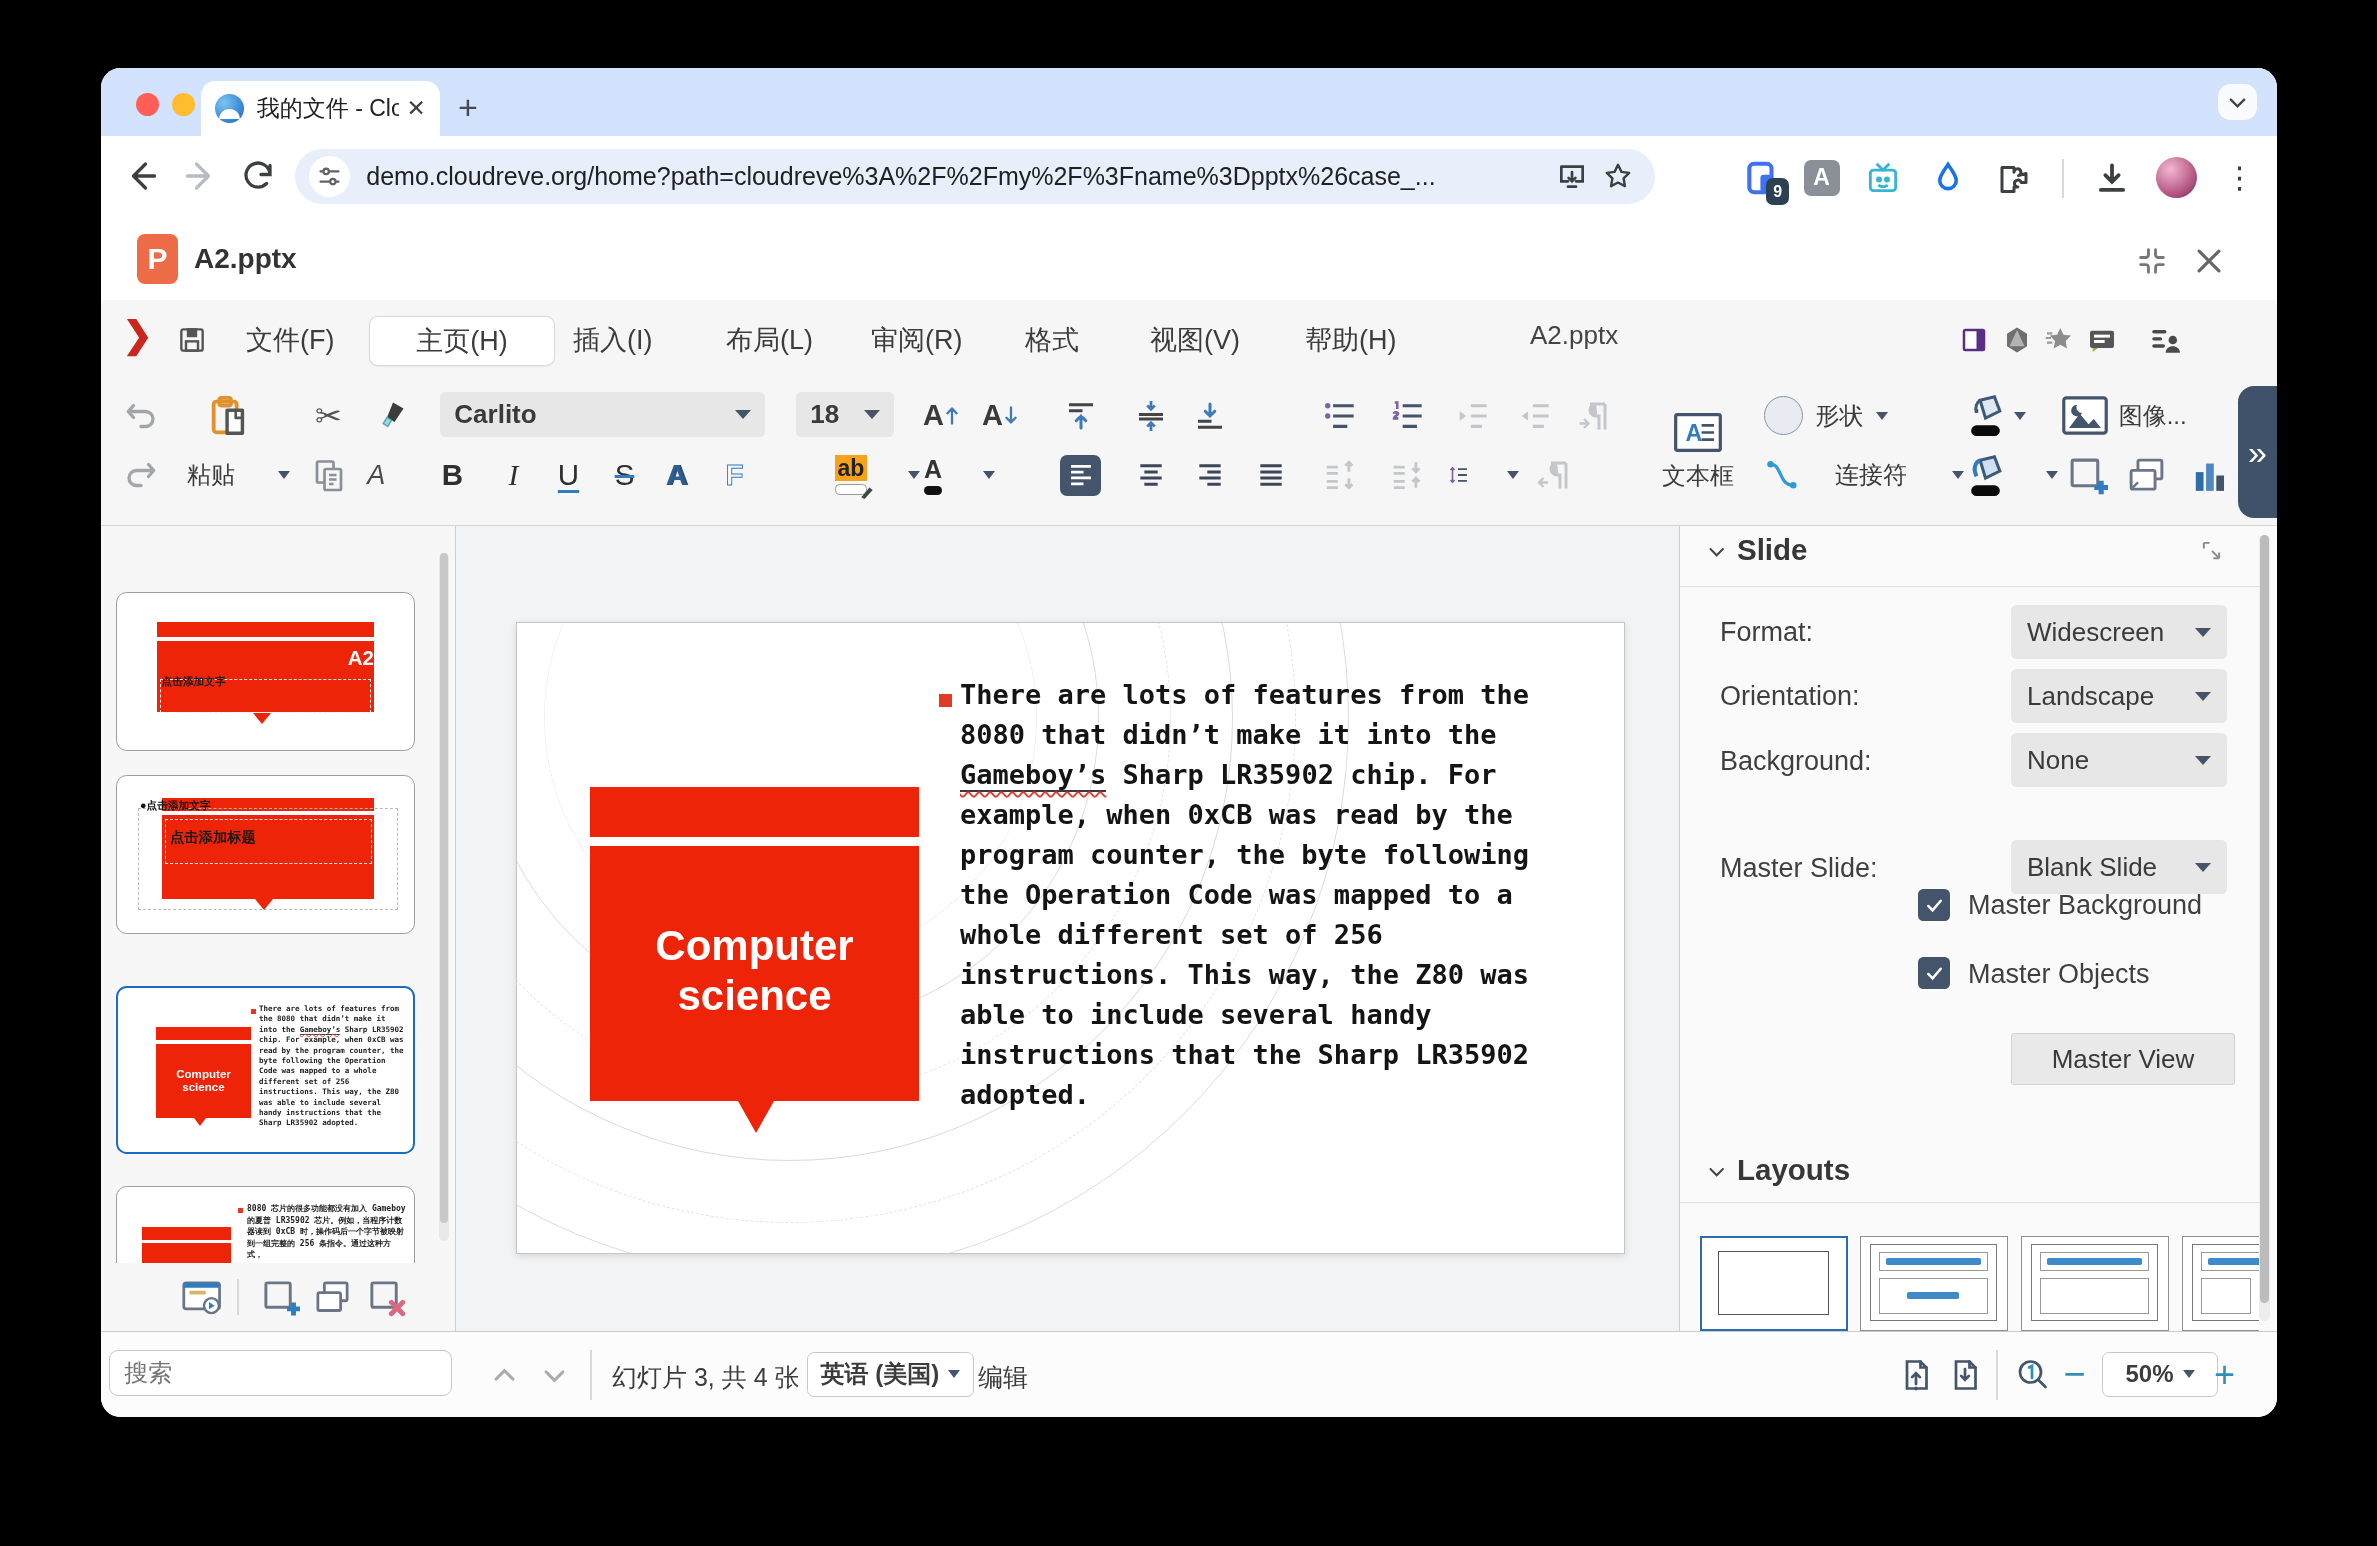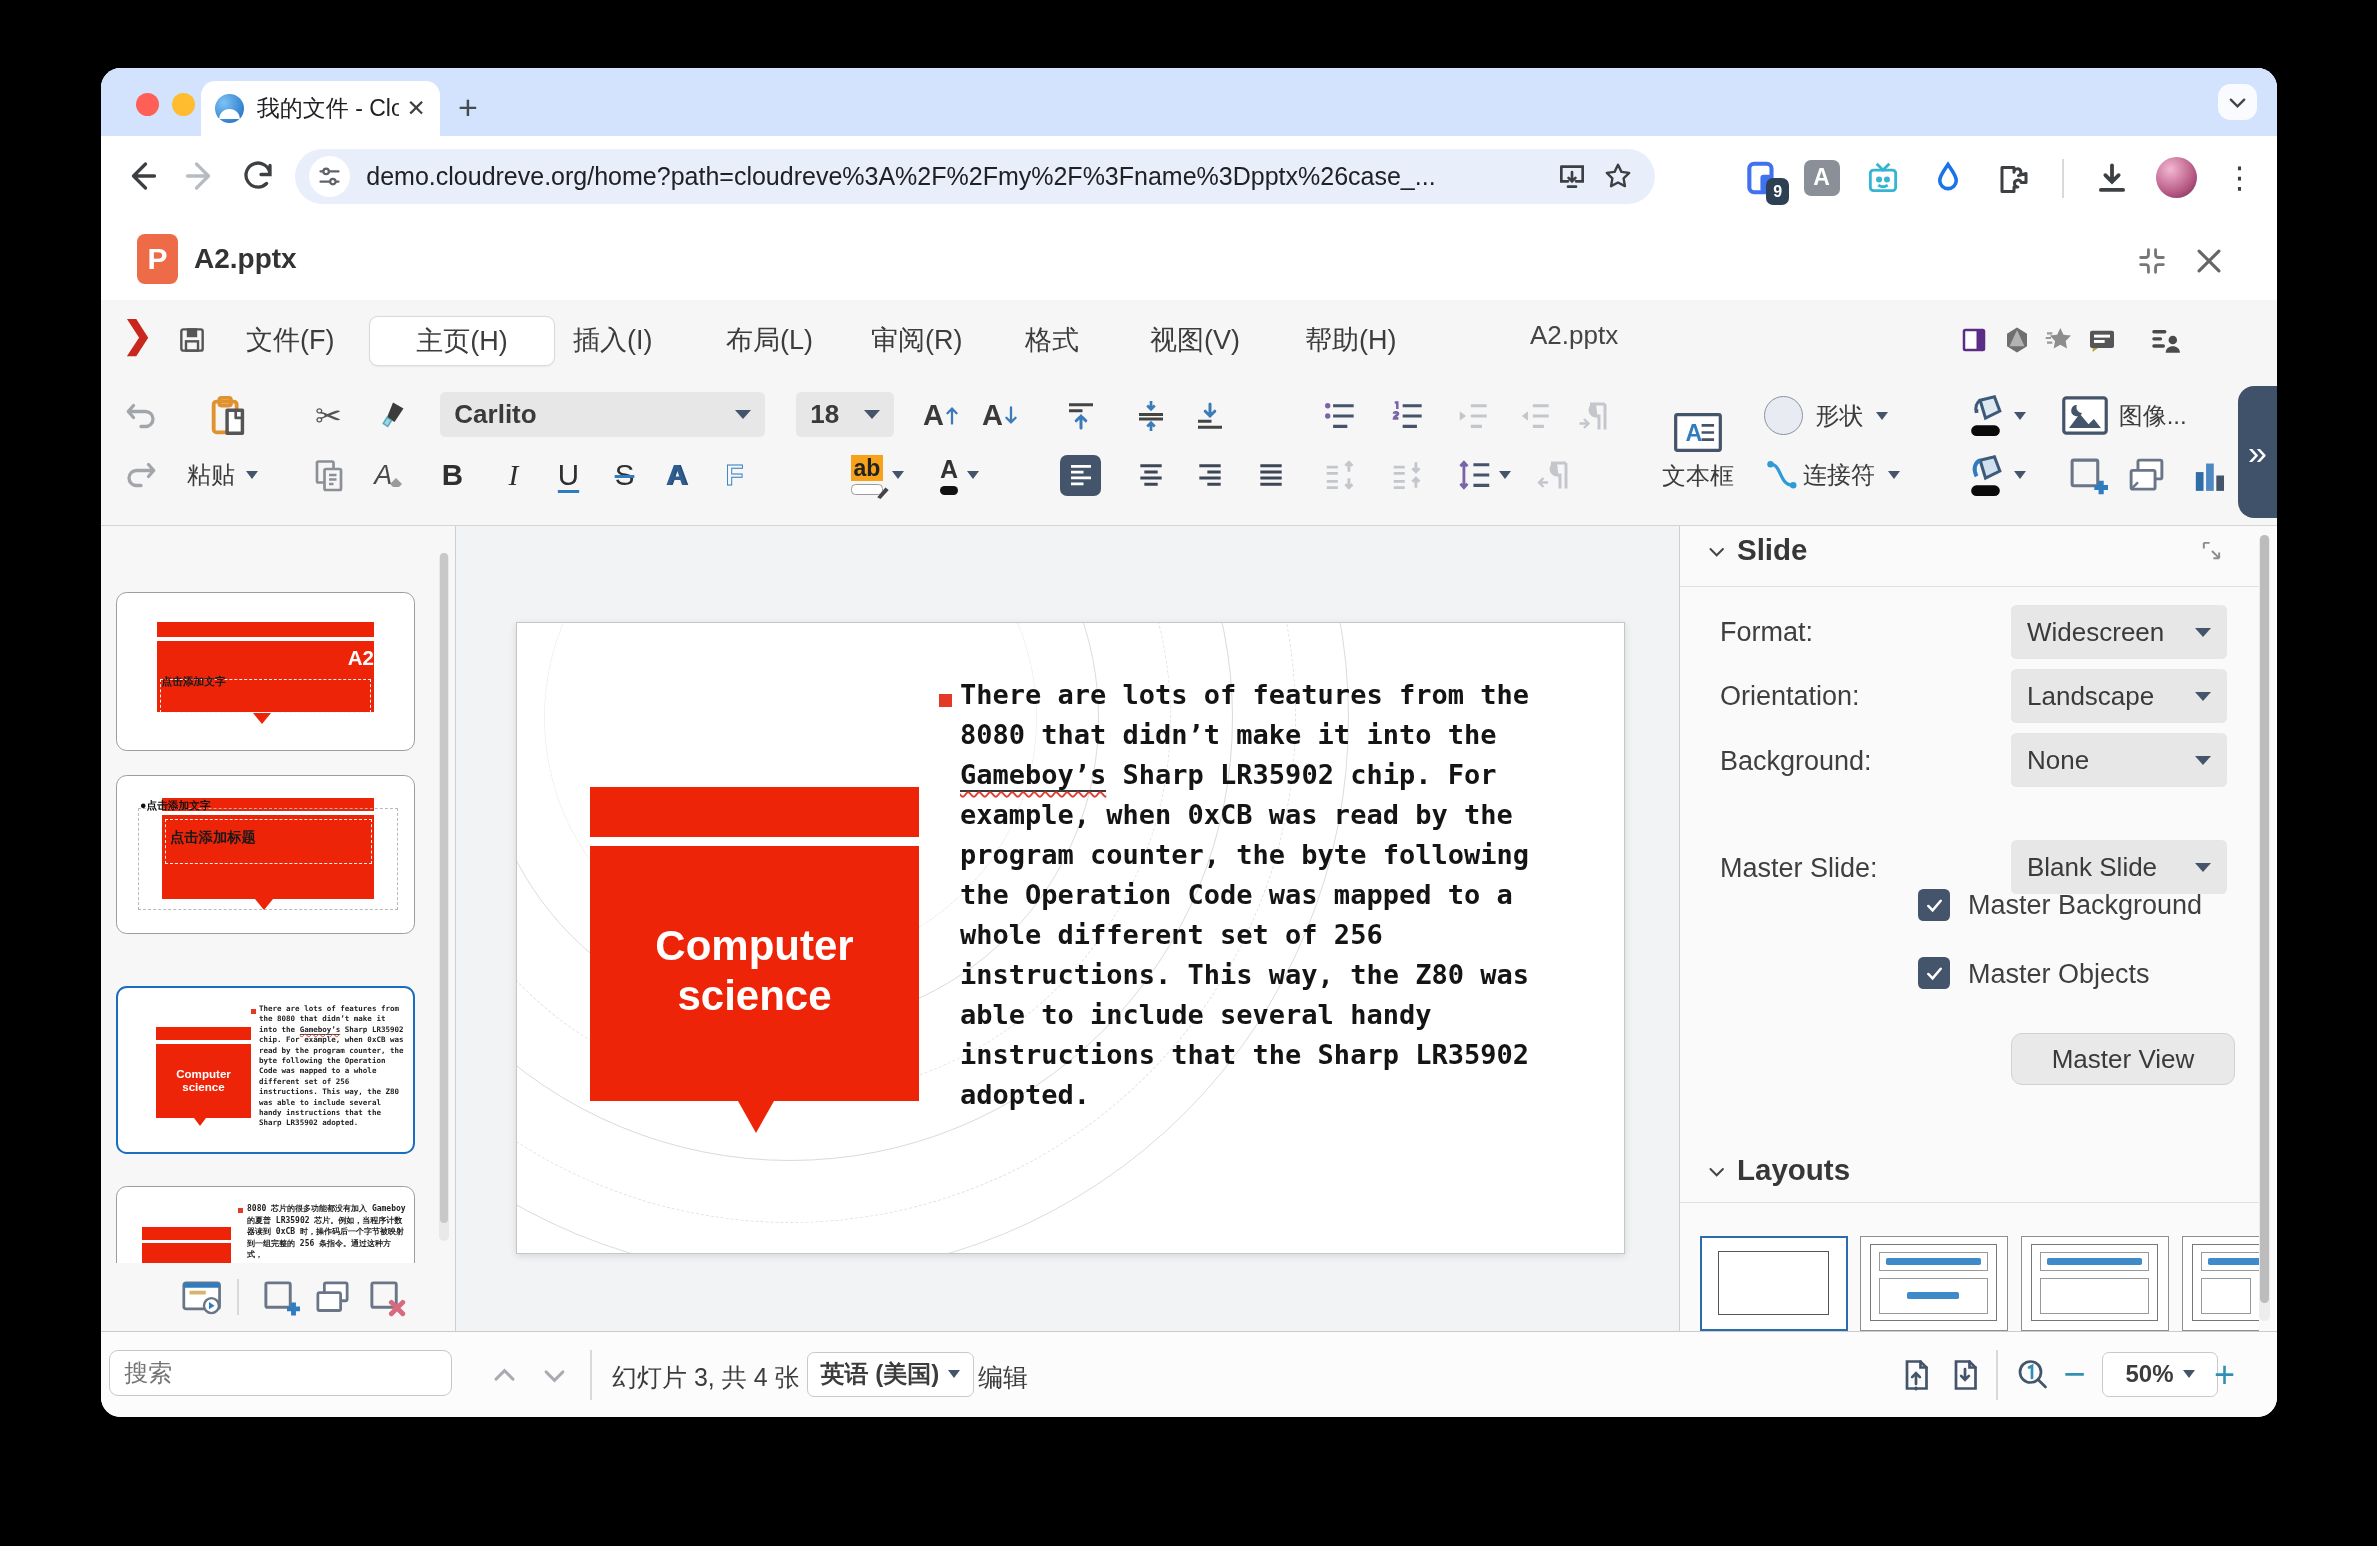--- a/index.html
+++ b/index.html
@@ -34,21 +34,21 @@
   .mhic{position:absolute;top:23px;width:39px;height:39px;color:#707070;}
   
   .menubar{position:absolute;left:0;top:232px;width:100%;height:79px;background:#f6f6f6;}
   .mitem{position:absolute;top:16px;height:48px;display:flex;align-items:center;font-size:27px;color:#3c3c3c;padding:0 9px;}
   .mactive{background:#fff;border:0.9px solid #dadada;border-radius:9px;box-shadow:0 0.9px 1.8px rgba(0,0,0,.06);}
   .mlogo{position:absolute;left:21.4px;top:14.3px;font-size:36px;font-weight:bold;color:#c9271d;}
   .mdoc{position:absolute;top:19.6px;font-size:26px;color:#444;}
   
   .toolbar{position:absolute;left:0;top:311px;width:100%;height:147px;background:#f6f6f6;border-bottom:0.9px solid #d5d5d5;box-sizing:border-box;}
   .r1{top:12.5px;height:48px;}
-  .r2{top:70px;height:52px;}
+  .r2{top:70px;height:52px;gap:32px;}
   .tbtn{position:absolute;display:flex;align-items:center;justify-content:center;}
   .dd{background:#e7e7e7;border-radius:5.4px;display:flex;align-items:center;padding:0 14.3px;box-sizing:border-box;color:#3a3a3a;font-size:26px;font-weight:bold;}
   .caret{width:0;height:0;border-left:8px solid transparent;border-right:8px solid transparent;border-top:9.8px solid #45536b;}
   .caret.sm{border-left-width:6.3px;border-right-width:6.3px;border-top-width:8px;}
   .letter{font-size:29.5px;color:#2f2f2f;}
   .cjk{font-size:24px;color:#3c3c3c;}
   .alignbox{width:41px;height:41px;border-radius:7.1px;}
   .alignbox.active{background:#44546a;}
   .morebtn{position:absolute;right:0;top:7.1px;width:39px;height:132px;background:#3f5269;border-radius:16px 0 0 16px;color:#fff;font-size:34px;}
   
@@ -66,21 +66,21 @@
   .minibody{font-family:"DejaVu Sans Mono",monospace;font-weight:bold;font-size:7.5px;line-height:10.4px;color:#222;}
   .minisp{text-decoration:underline wavy 0.9px #e03c31;border-bottom:0.9px solid #444;}
   .sidebar{position:absolute;left:1578px;top:458px;width:597px;height:805px;background:#fafafa;border-left:0.9px solid #cfcfcf;box-sizing:border-box;}
   .shead{font-size:29.5px;color:#373737;}
   .sdiv{position:absolute;left:0;width:585px;height:0.9px;background:#e0e0e0;}
   .slabel{position:absolute;left:40px;font-size:27px;color:#3f3f3f;}
   .sbox{position:absolute;left:331px;width:216px;height:54px;background:#e7e7e7;border-radius:5.4px;display:flex;align-items:center;padding:0 16px;box-sizing:border-box;font-size:26px;color:#3a3a3a;}
   .sbox .caret{margin-left:auto;}
   .chk{position:absolute;left:238px;width:32px;height:32px;background:#44546a;border-radius:5.4px;}
   .chklabel{position:absolute;left:288px;font-size:27px;color:#3f3f3f;}
-  .mvbtn{position:absolute;left:331px;width:224px;height:52px;background:#e9e9e9;border:0.9px solid #d2d2d2;border-radius:11px;font-size:26px;color:#3a3a3a;}
+  .mvbtn{position:absolute;left:331px;width:224px;height:52px;background:#e9e9e9;border:0.9px solid #d2d2d2;border-radius:3px;font-size:26px;color:#3a3a3a;}
   .lthumb{position:absolute;top:710px;width:148px;height:95px;background:#fff;border:1.8px solid #8f8f8f;box-sizing:border-box;}
   .lthumb.sel{border:2.7px solid #2b6cb0;}
   .lbar{background:#3f8ac9;border-radius:1.8px;}
   .lframe{border:1.8px solid #777;box-sizing:border-box;position:absolute;}
   .sscroll{position:absolute;left:579px;top:9px;width:10.7px;height:786px;background:#ededed;border-radius:5.4px;}
   .sscroll i{position:absolute;left:0.9px;top:0;width:9px;height:768px;background:#bcbcbc;border-radius:5.4px;}
   
   .statusbar{position:absolute;left:0;top:1263px;width:100%;height:86px;background:#fcfcfc;border-top:0.9px solid #cbcbcb;box-sizing:border-box;}
   .search{position:absolute;left:8px;top:18px;width:343px;height:46px;border:1.8px solid #c7c7c7;border-radius:9px;background:#fff;font-size:24px;color:#333;padding:0 14.3px;box-sizing:border-box;font-family:"Liberation Sans",sans-serif;outline:none;}
   .stext{position:absolute;top:29px;font-size:25px;color:#3c3c3c;}

